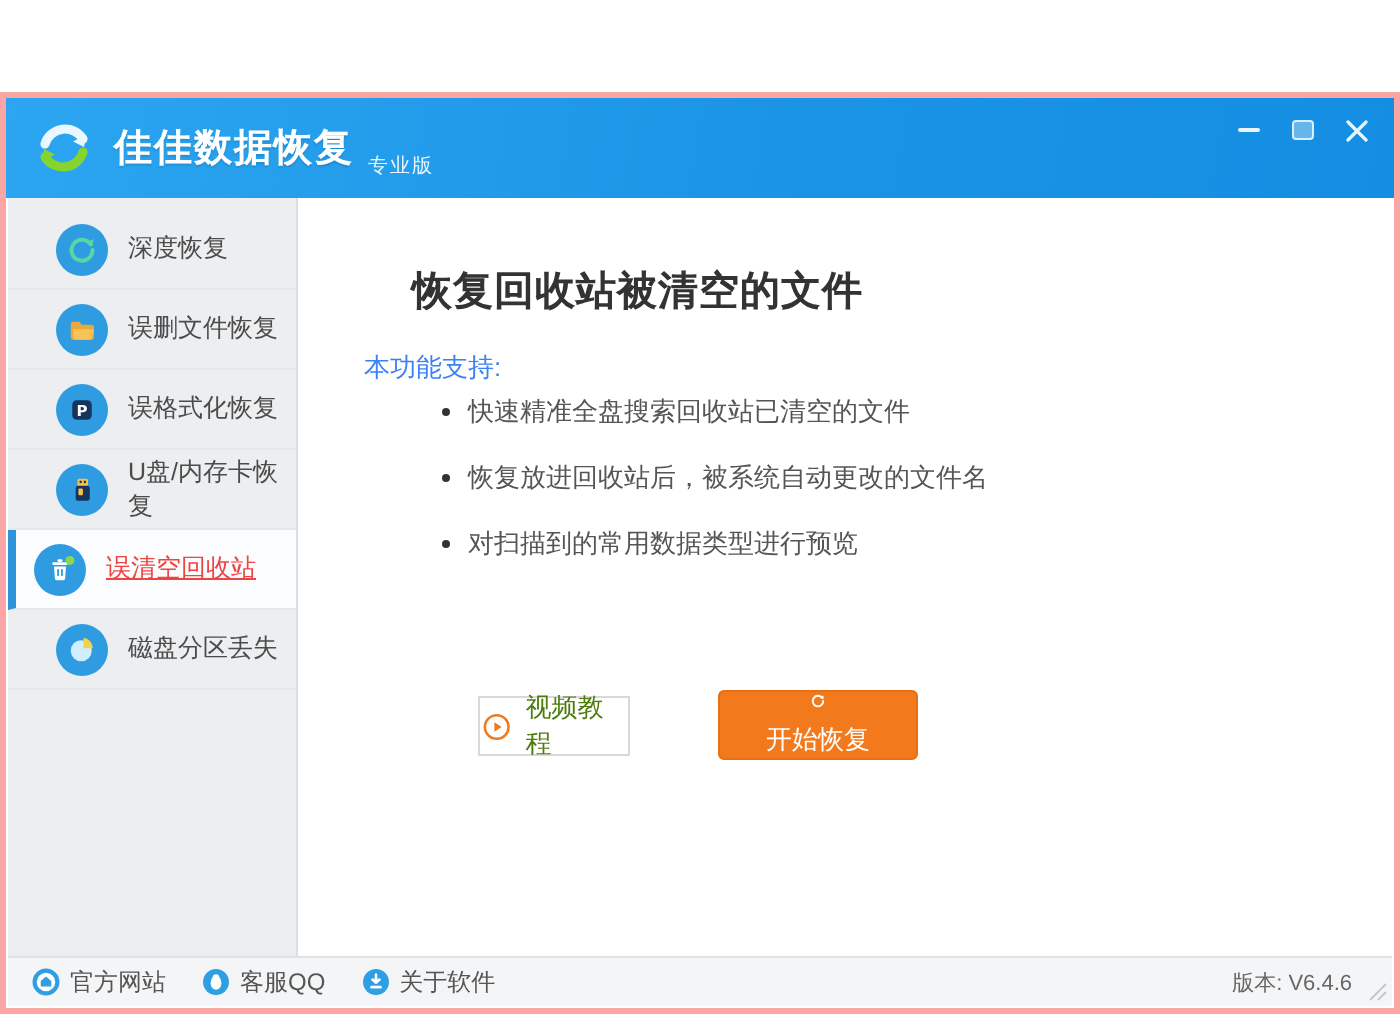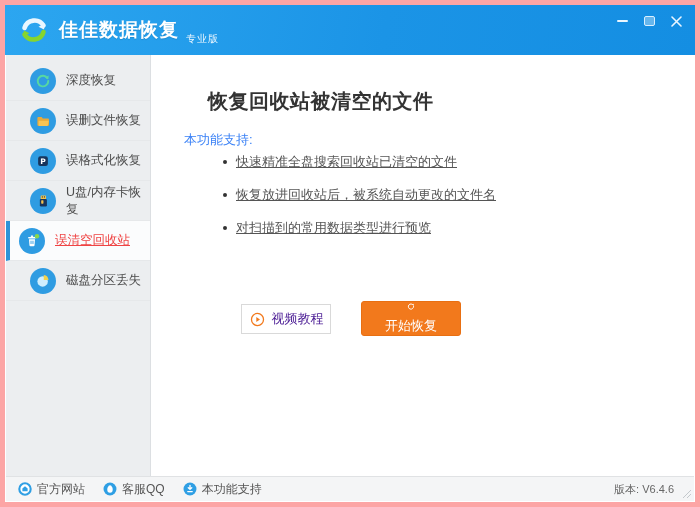--- a/index.html
+++ b/index.html
@@ -2,21 +2,21 @@
 <html><head>
 <meta charset="utf-8">
 <style>
   * { margin:0; padding:0; box-sizing:border-box; }
   html,body { width:700px; height:507px; overflow:hidden; }
   body {
     font-family:"Liberation Sans","DejaVu Sans",sans-serif;
     position:relative; background:#fff;
   }
   .window {
-    position:absolute; inset:0; border:5px solid #fca5a5; background:#fff;
+    position:absolute; inset:0; border:3px solid #fca5a5; background:#fff;margin-top:46px;
   }
 
   
   .titlebar {
     position:absolute; left:0; top:0; width:100%; height:50px;
     background:linear-gradient(100deg,#2ca6f0 0%,#1b94e6 55%,#148ee2 100%);
     display:flex; align-items:center; padding-left:13px;
   }
   .logo { width:32px; height:32px; margin-right:9px; flex:0 0 auto; }
   .app-title { color:#fff; font-size:19px; font-weight:bold; letter-spacing:1px; text-shadow:0 1px 1px rgba(0,0,0,.12); }
@@ -43,25 +43,25 @@
   .icon-circle {
     width:26px; height:26px; border-radius:50%; background:#2f9ce2;
     display:flex; align-items:center; justify-content:center; flex:0 0 auto;
   }
 
   
   .main { position:absolute; left:146px; top:50px; right:1px; bottom:26px; background:#fff; }
   .page-title { position:absolute; left:57px; top:33px; font-size:20px; font-weight:bold; color:#333; letter-spacing:.5px; }
   .support-label { position:absolute; left:33px; top:76px; font-size:13px; color:#3b82f6; }
   .features { position:absolute; left:72px; top:98px; list-style:none; }
-  .features li { font-size:13px; color:#555; margin-bottom:15px; display:flex; align-items:center;text-decoration:underline; }
+  .features li { font-size:13px; color:#555; margin-bottom:15px; display:flex; align-items:center; }
   .features li::before { content:""; width:4px; height:4px; border-radius:50%; background:#333; margin-right:9px; flex:0 0 auto; }
 
   .btn { position:absolute; display:flex; align-items:center; justify-content:center; gap:6px; font-size:13px; cursor:pointer; }
-  .btn-video { left:90px; top:249px; width:90px; height:30px; background:#fff; border:1px solid #d9d9d9; color:#4c1d95; }
+  .btn-video { left:90px; top:249px; width:76px; height:30px; background:#fff; border:1px solid #d9d9d9; color:#4d7c0f; }
   .btn-start { left:210px; top:246px; width:100px; height:35px; background:#f2791c; border:1px solid #e86f12; border-radius:3px; color:#fff;flex-direction:column; }
 
   
   .statusbar {
     position:absolute; left:1px; right:1px; bottom:1px; height:25px;
     background:#f4f5f6; border-top:1px solid #e0e2e4;
     display:flex; align-items:center; padding:0 12px; gap:18px;
   }
   .status-link { display:flex; align-items:center; gap:5px; cursor:pointer; }
   .status-link .label { font-size:12px; color:#555; }
@@ -212,21 +212,21 @@
       </svg>
       <span class="label">客服QQ</span>
     </span>
 
     <span class="status-link">
       <svg width="14" height="14" viewBox="0 0 16 16">
         <circle cx="8" cy="8" r="7.4" fill="#2f9fe4"></circle>
         <path d="M8 3.8v4.6M8 8.4L6 6.6M8 8.4l2-1.8" stroke="#fff" stroke-width="1.5" fill="none" stroke-linecap="round"></path>
         <rect x="4.7" y="10.2" width="6.6" height="1.5" rx="0.75" fill="#fff"></rect>
       </svg>
-      <span class="label">本功能支持</span>
+      <span class="label">关于软件</span>
     </span>
 
     <span class="version">版本: V6.4.6</span>
 
     <svg class="resize-grip" width="10" height="10" viewBox="0 0 10 10">
       <path d="M9 1L1 9M9 5L5 9M9 9h0" stroke="#c3c8cc" stroke-width="1"></path>
     </svg>
   </div>
 
 </div>

